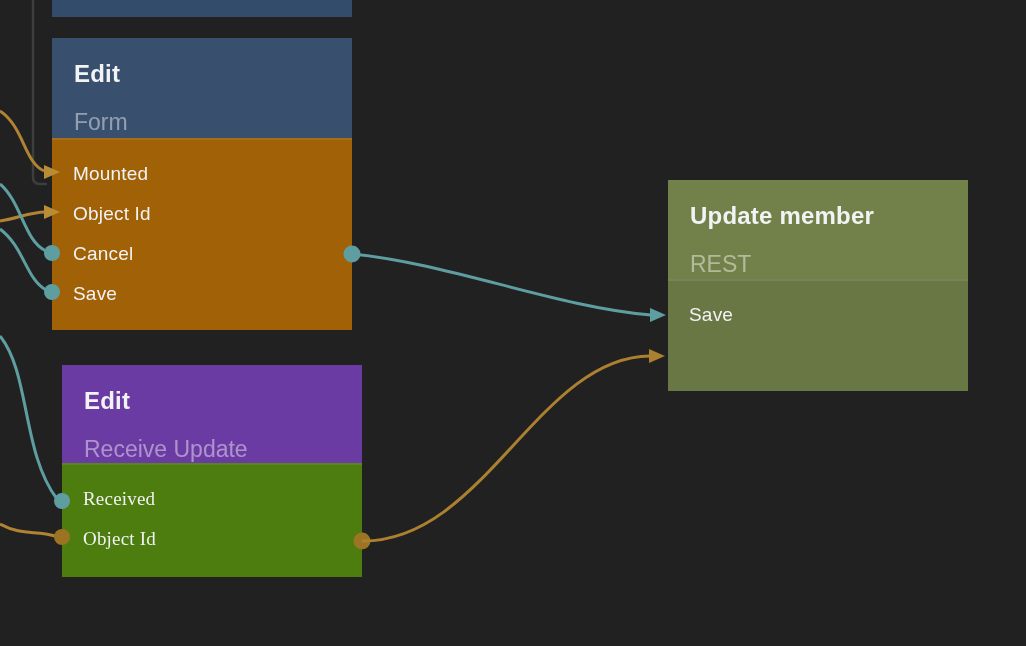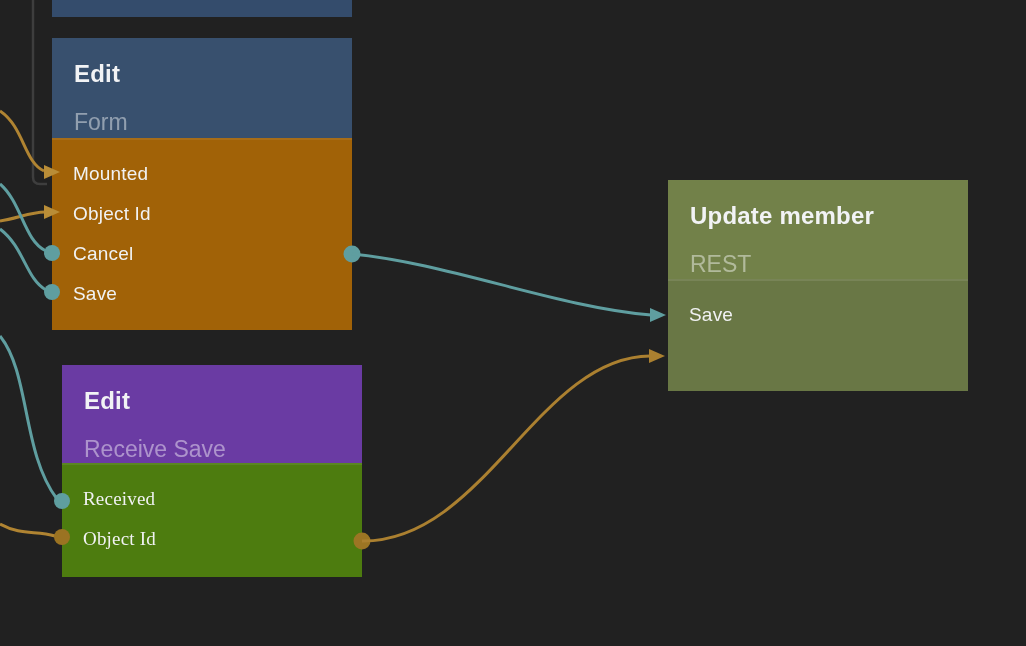--- a/index.html
+++ b/index.html
@@ -91,21 +91,21 @@
       </div>
       <div class="port-row">
         <span class="port-label">Save</span>
       </div>
     </div>
   </div>
 
   <div class="node node-purple" style="left:62px; top:365px; width:300px; height:212px;">
     <div class="node-header" style="height:98px;">
       <div class="node-title">Edit</div>
-      <div class="node-subtitle">Receive Save</div>
+      <div class="node-subtitle">Receive Update</div>
     </div>
     <div class="node-body" style="height:114px;">
       <div class="port-row">
         <span class="port-label">Received</span>
       </div>
       <div class="port-row">
         <span class="port-label">Object Id</span>
       </div>
     </div>
   </div>

